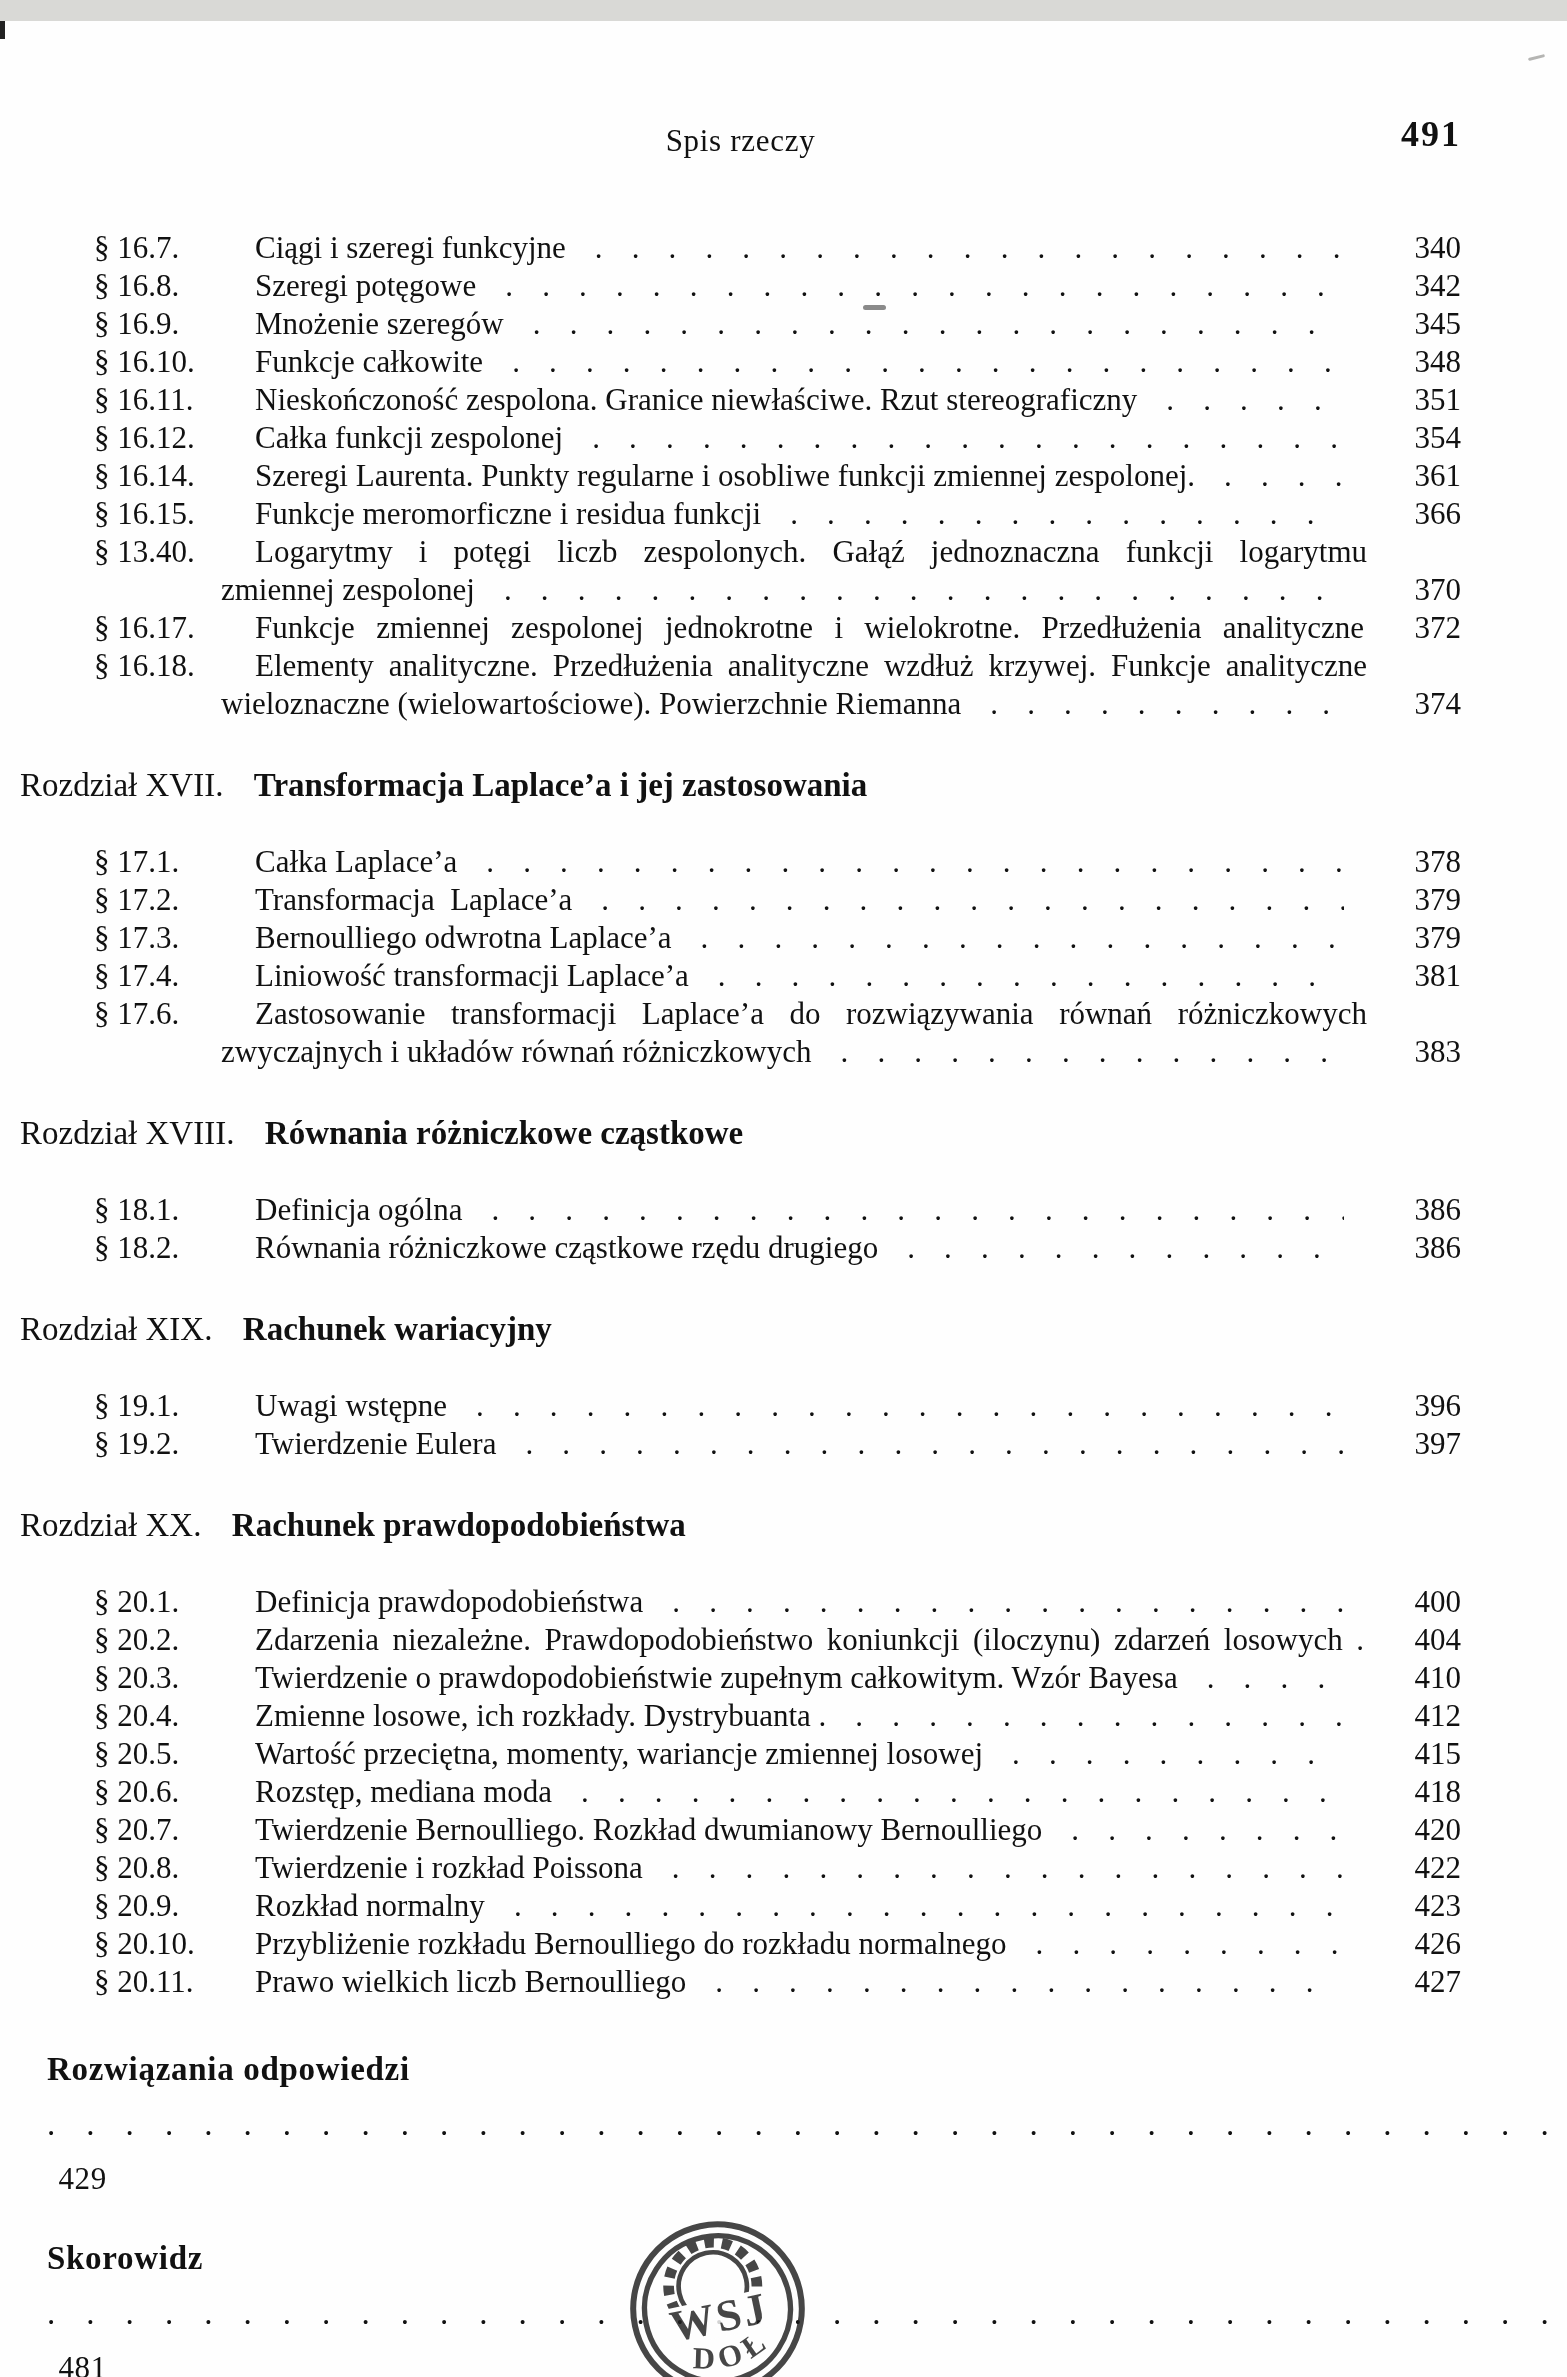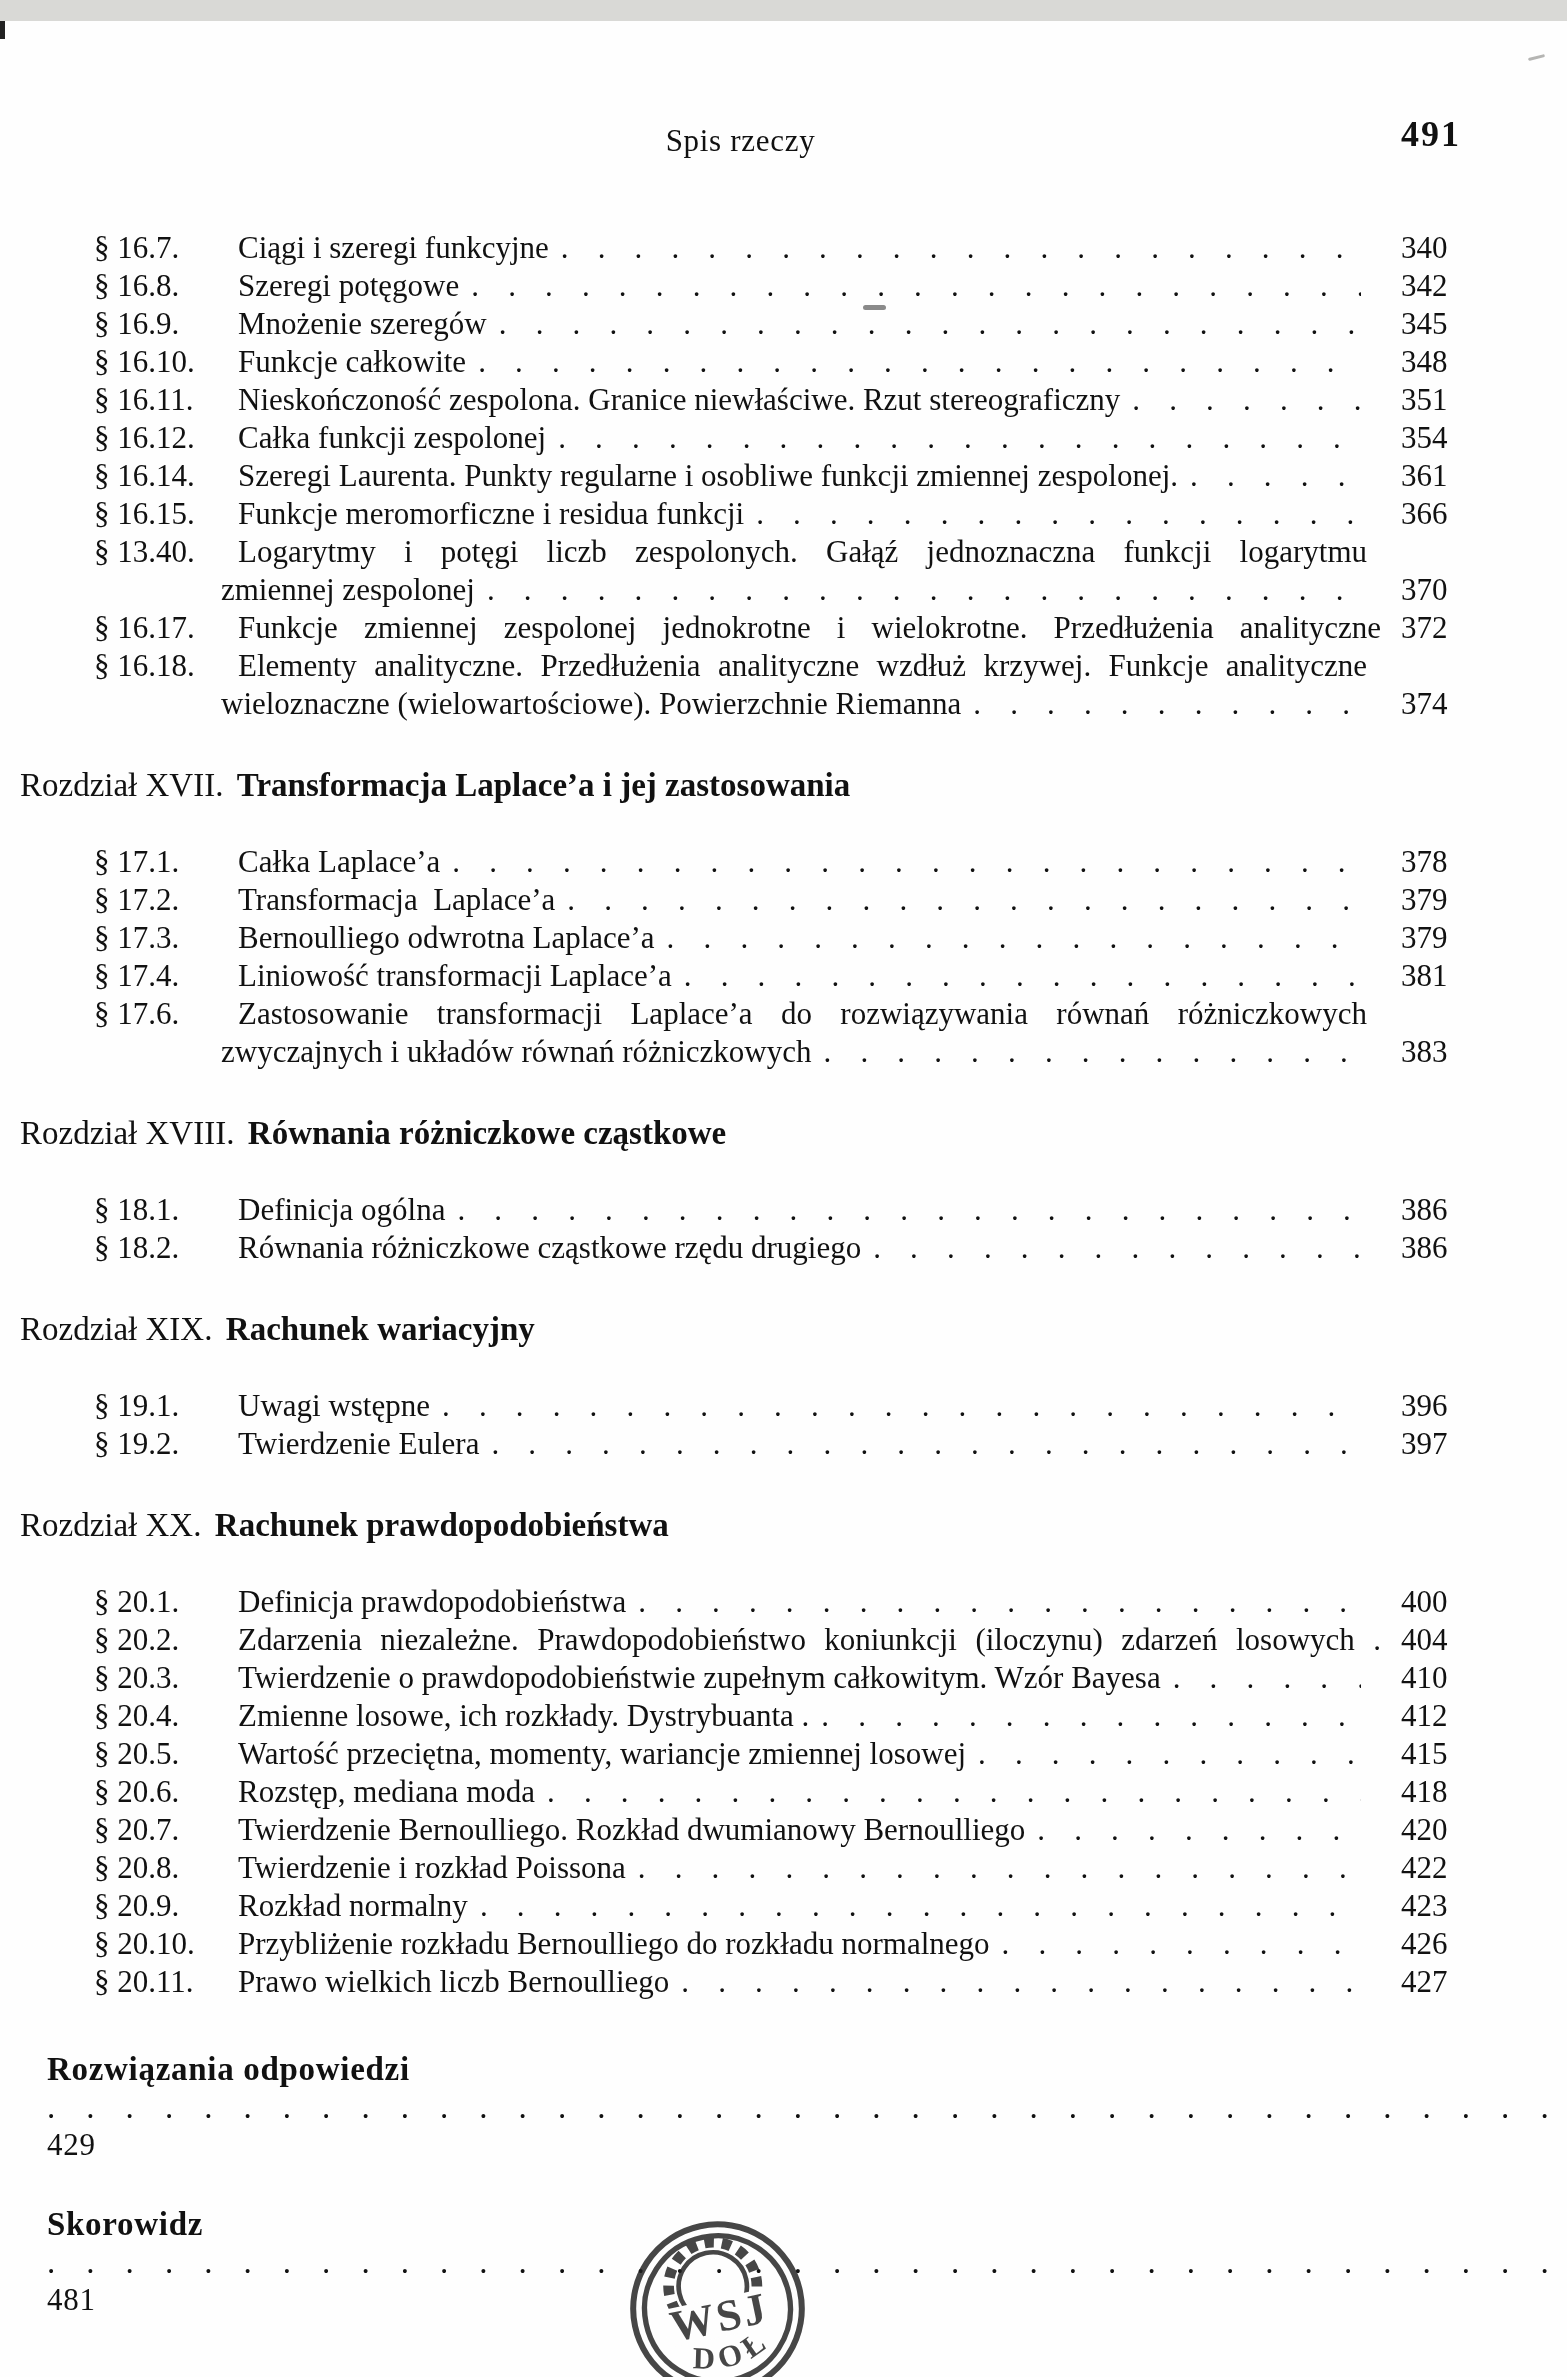--- a/index.html
+++ b/index.html
@@ -21,34 +21,35 @@
   }
   .hdr-pgnum{
     position:absolute;right:0;top:-6.7px;
     font-size:36px;font-weight:700;line-height:40px;letter-spacing:2px;
   }
   
   .row{
     display:flex;align-items:baseline;
     font-size:31px;line-height:38px;
     padding-left:74px;
+    gap:17px;
   }
   .row .num{flex:none;min-width:144px;white-space:pre;}
   .row .txt{white-space:pre-wrap;}
   .row.justify .txt{flex:1;text-align:justify;text-align-last:justify;margin-right:20px;}
   .row.nopage{padding-right:74px;}
   .row .lead{
     flex:1;min-width:0;overflow:hidden;white-space:nowrap;
     margin:0 40px 0 12px;
   }
   .row .lead::after{
     content:". . . . . . . . . . . . . . . . . . . . . . . . . . . . . . . . . . . . . . . . . . . . . .";
     word-spacing:21.4px;
   }
-  .row .pg{flex:none;width:60px;text-align:left;white-space:pre;}
+  .row .pg{flex:none;width:60px;text-align:right;white-space:pre;}
   .row.cont{padding-left:201px;}
   .row.heading{
     font-size:33px;line-height:38px;
     margin-top:43px;margin-bottom:39px;
     padding-left:0;
   }
   .h-prefix{margin-right:13.4px;}
   .h-title{font-weight:700;font-family:Liberation Serif, serif;}
   .row.footer{
     font-size:33px;font-weight:700;

